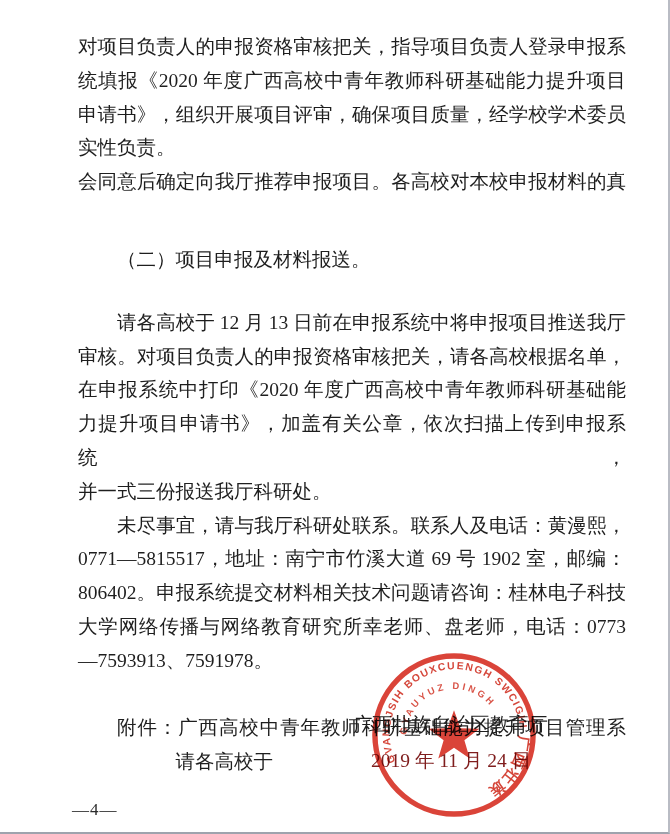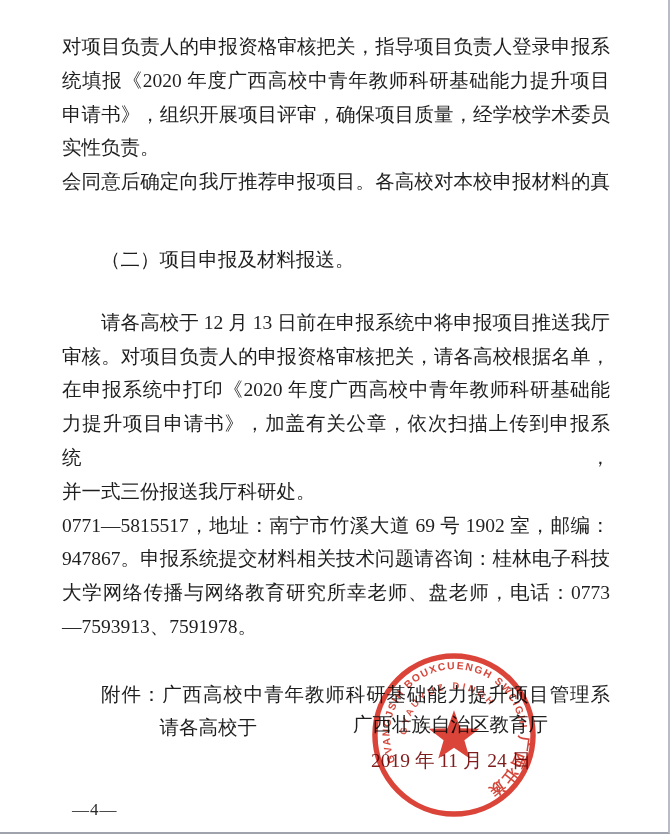--- a/index.html
+++ b/index.html
@@ -8,21 +8,21 @@
     width:670px; height:834px;
     background:#ffffff;
     font-family:"Liberation Serif","DejaVu Serif",serif;
     color:#1e1e1e;
     overflow:hidden;
     border-right:2px solid #b9bcc4;
     border-bottom:2px solid #9fa3ad;
     box-sizing:border-box;
   }
   .content {
-    position:absolute; left:62px; top:30px; width:548px;
+    position:absolute; left:78px; top:30px; width:548px;
     font-size:19.5px; line-height:33.8px;
     letter-spacing:0px;
   }
   .line { white-space:nowrap; }
   .line.j { white-space:normal; text-align:justify; text-align-last:justify; }
   .line.gap { margin-top:33.8px; }
   .signature {
     position:absolute; left:353px; top:711px;
     font-size:19.5px; white-space:nowrap; color:#1e1e1e;
   }
@@ -56,22 +56,23 @@
       <div class="line j">统填报《2020 年度广西高校中青年教师科研基础能力提升项目</div>
       <div class="line j">申请书》，组织开展项目评审，确保项目质量，经学校学术委员</div>
       <div class="line">实性负责。</div>
       <div class="line j">会同意后确定向我厅推荐申报项目。各高校对本校申报材料的真</div>
       <div class="line" style="padding-left: 2em; margin-top: 44px;">（二）项目申报及材料报送。</div>
       <div class="line j" style="padding-left: 2em; margin-top: 29px;">请各高校于 12 月 13 日前在申报系统中将申报项目推送我厅</div>
       <div class="line j">审核。对项目负责人的申报资格审核把关，请各高校根据名单，</div>
       <div class="line j">在申报系统中打印《2020 年度广西高校中青年教师科研基础能</div>
       <div class="line j">力提升项目申请书》，加盖有关公章，依次扫描上传到申报系统，</div>
       <div class="line">并一式三份报送我厅科研处。</div>
+      <div class="line j" style="padding-left: 2em;">未尽事宜，请与我厅科研处联系。联系人及电话：黄漫熙，</div>
       <div class="line j">0771—5815517，地址：南宁市竹溪大道 69 号 1902 室，邮编：</div>
-      <div class="line j">947867。申报系统提交材料相关技术问题请咨询：桂林电子科技</div>
+      <div class="line j">806402。申报系统提交材料相关技术问题请咨询：桂林电子科技</div>
       <div class="line j">大学网络传播与网络教育研究所幸老师、盘老师，电话：0773</div>
       <div class="line">—7593913、7591978。</div>
       <div class="line j gap" style="padding-left: 2em;">附件：广西高校中青年教师科研基础能力提升项目管理系</div>
       <div class="line" style="padding-left: 5em;">请各高校于</div>
     </div>
 
   <div class="signature">广西壮族自治区教育厅</div>
 
   <div class="doc-date">2019 年 11 月 24 日</div>
 

